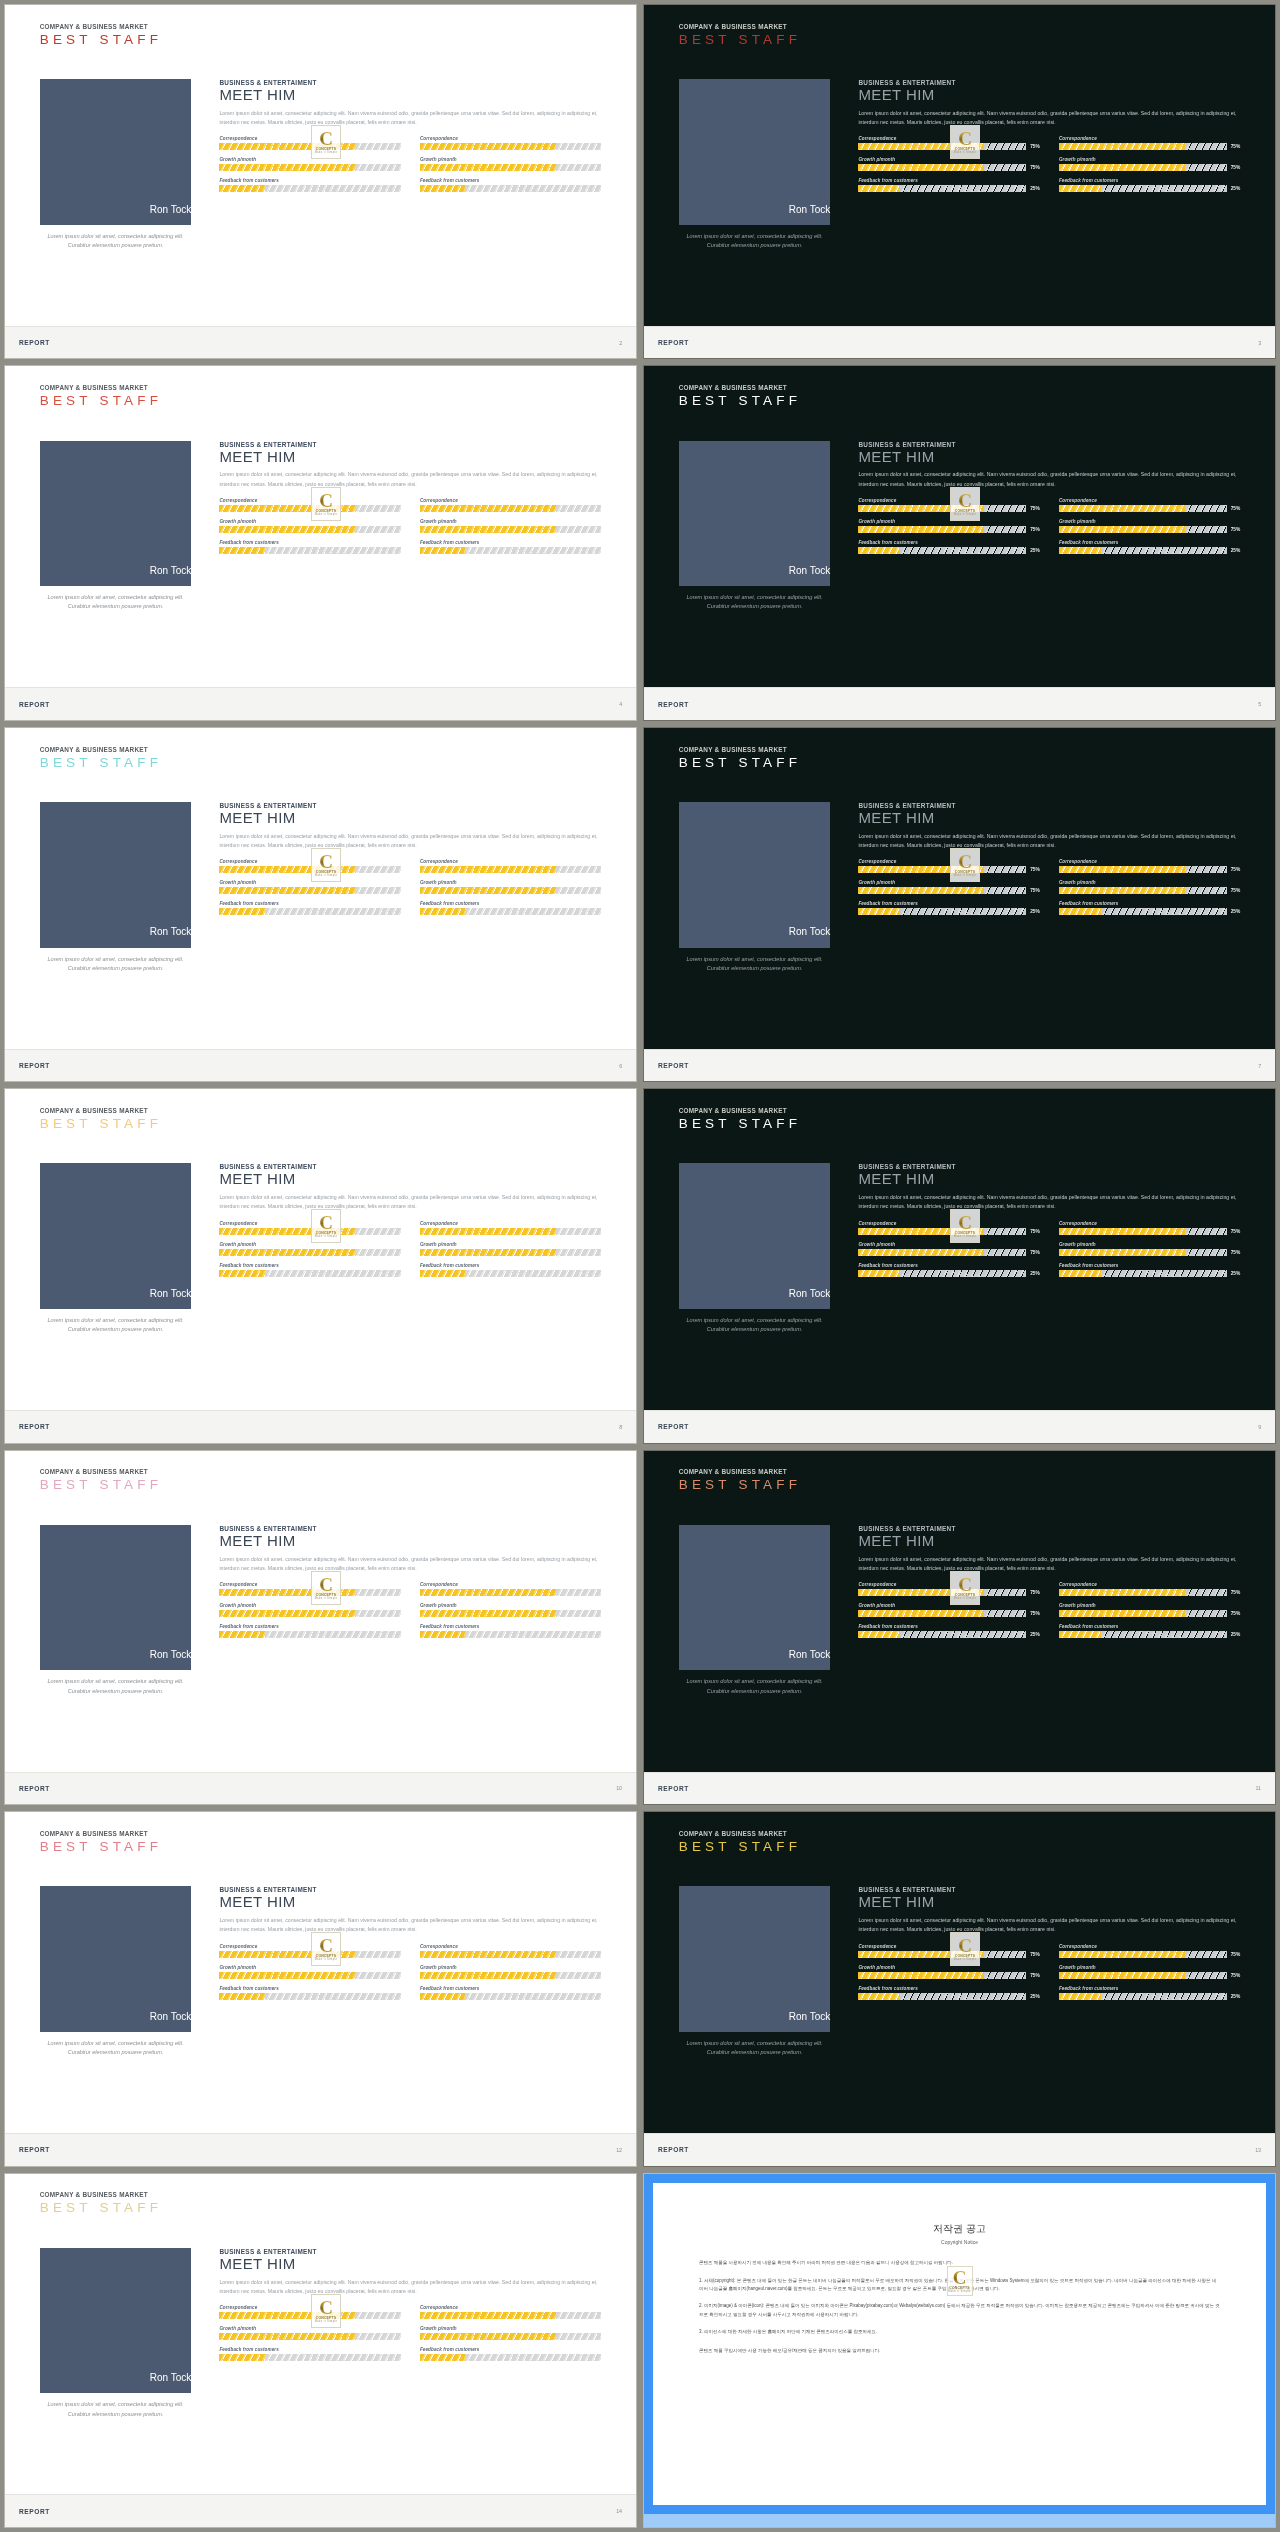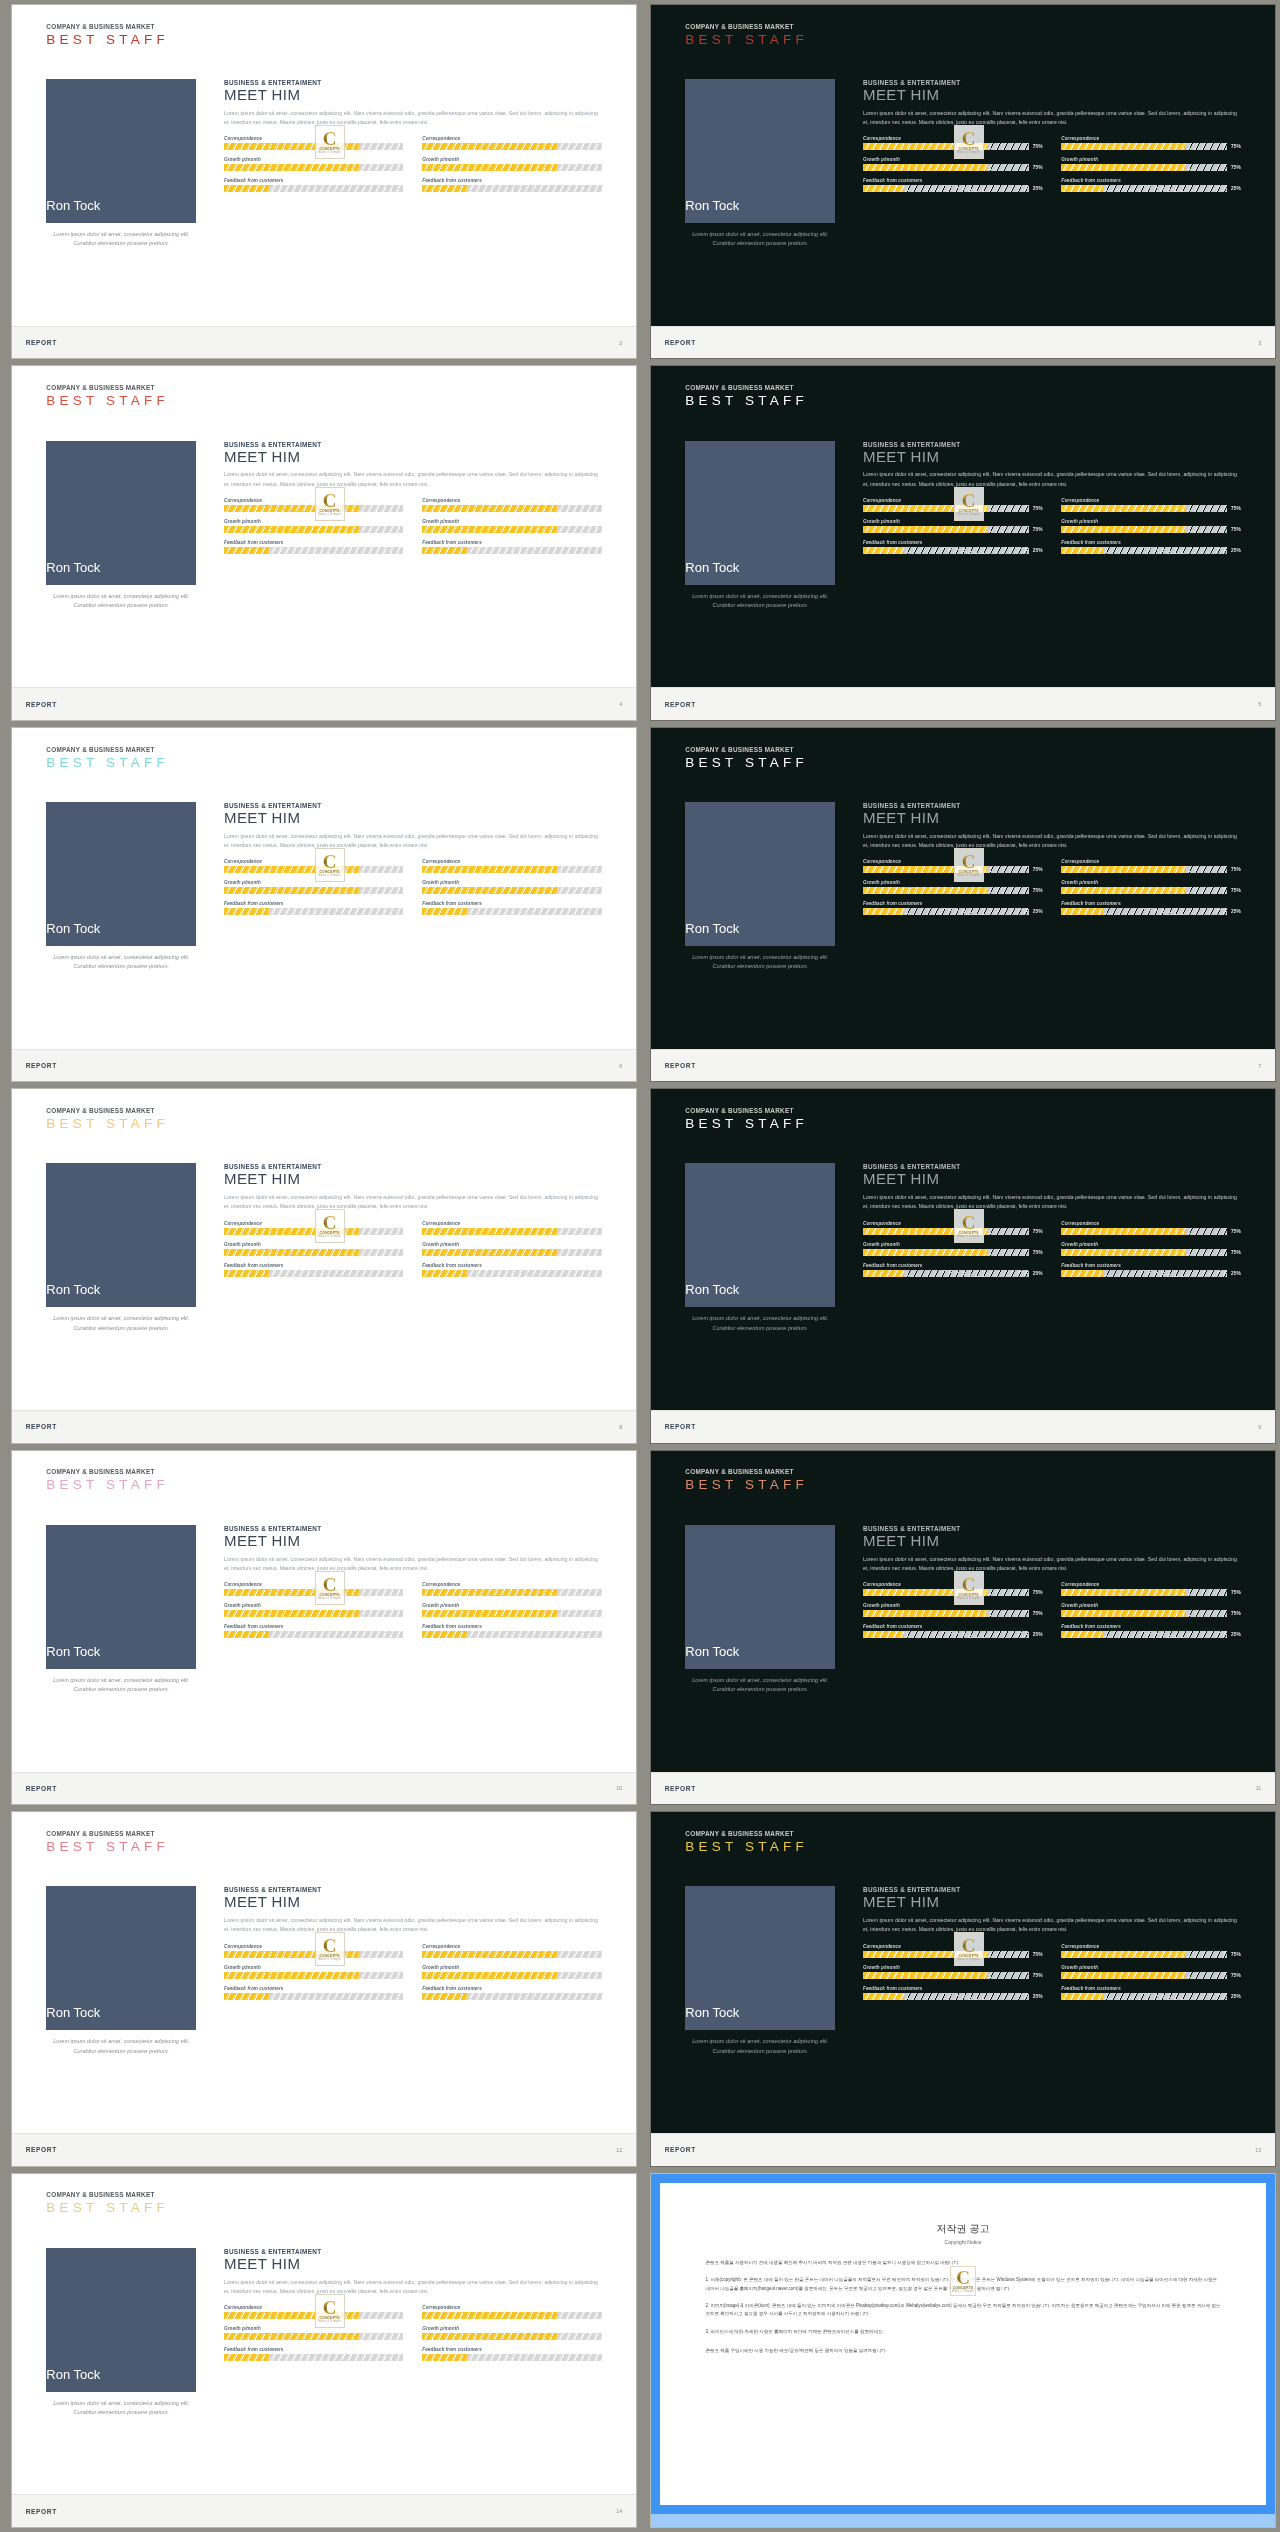--- a/index.html
+++ b/index.html
@@ -16,21 +16,20 @@
     grid-template-rows: repeat(7, 1fr);
     gap: 6px;
     padding: 4px 4px 4px 4px;
     background: #8e8e86;
   }
   .slide {
     position: relative;
     overflow: hidden;
     background: #ffffff;
     border: 1px solid #b9b9b2;
-    margin-left: 7px;
   }
   .slide.dark { background: #0b1714; border-color: #6d6d66; }
 
   
   .s-head { position: absolute; left: 5.5%; top: 5%; }
   .s-kicker {
     font-size: 6.4px; letter-spacing: .25px; font-weight: bold;
     color: #555a5e; white-space: nowrap;
   }
   .dark .s-kicker { color: #c9c9c4; }
@@ -44,21 +43,21 @@
     position: absolute; left: 0; right: 0; top: 21%; bottom: 12%;
     display: flex; padding: 0 5.5%;
   }
   .col-left { width: 27%; display: flex; flex-direction: column; align-items: center; }
   .photo {
     width: 100%; height: 0; padding-bottom: 96%;
     background: #4c5a71; position: relative;
   }
   .photo-name {
     position: absolute; left: 0; right: 0; bottom: 7%;
-    text-align: left; color: #fff; font-size: 13px; font-weight: 300;
+    text-align: right; color: #fff; font-size: 10px; font-weight: 300;
   }
   .photo-cap {
     margin-top: 7px; font-size: 5.6px; line-height: 1.65;
     font-style: italic; color: #8b8f93; text-align: center;
   }
   .dark .photo-cap { color: #9ba0a4; }
 
   .col-right { flex: 1; padding-left: 5%; }
   .sec-kicker {
     font-size: 6.4px; font-weight: bold; letter-spacing: .3px;

